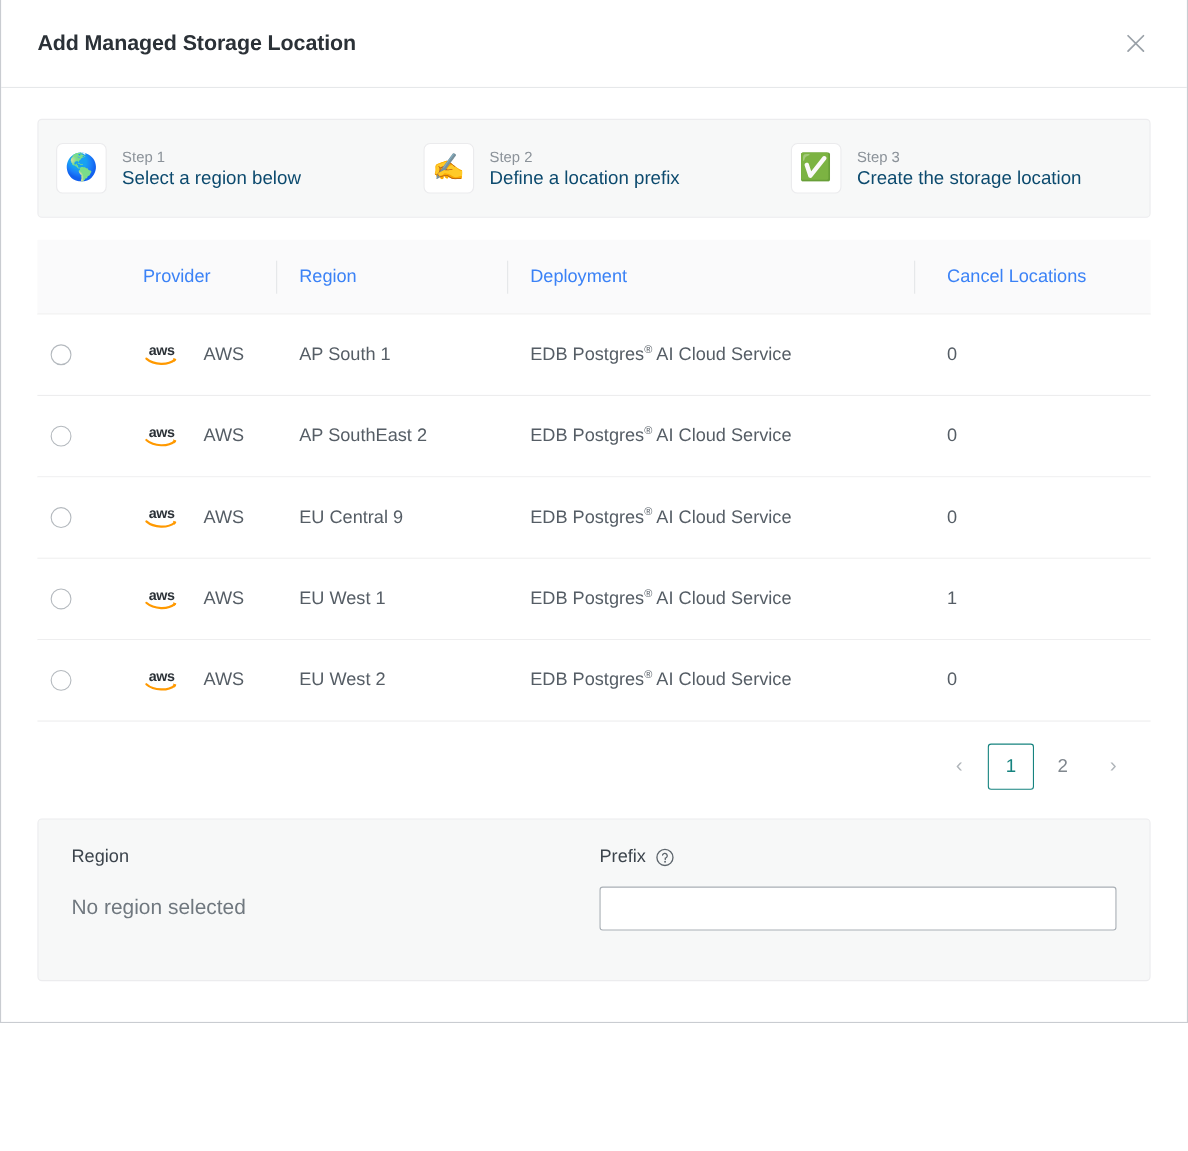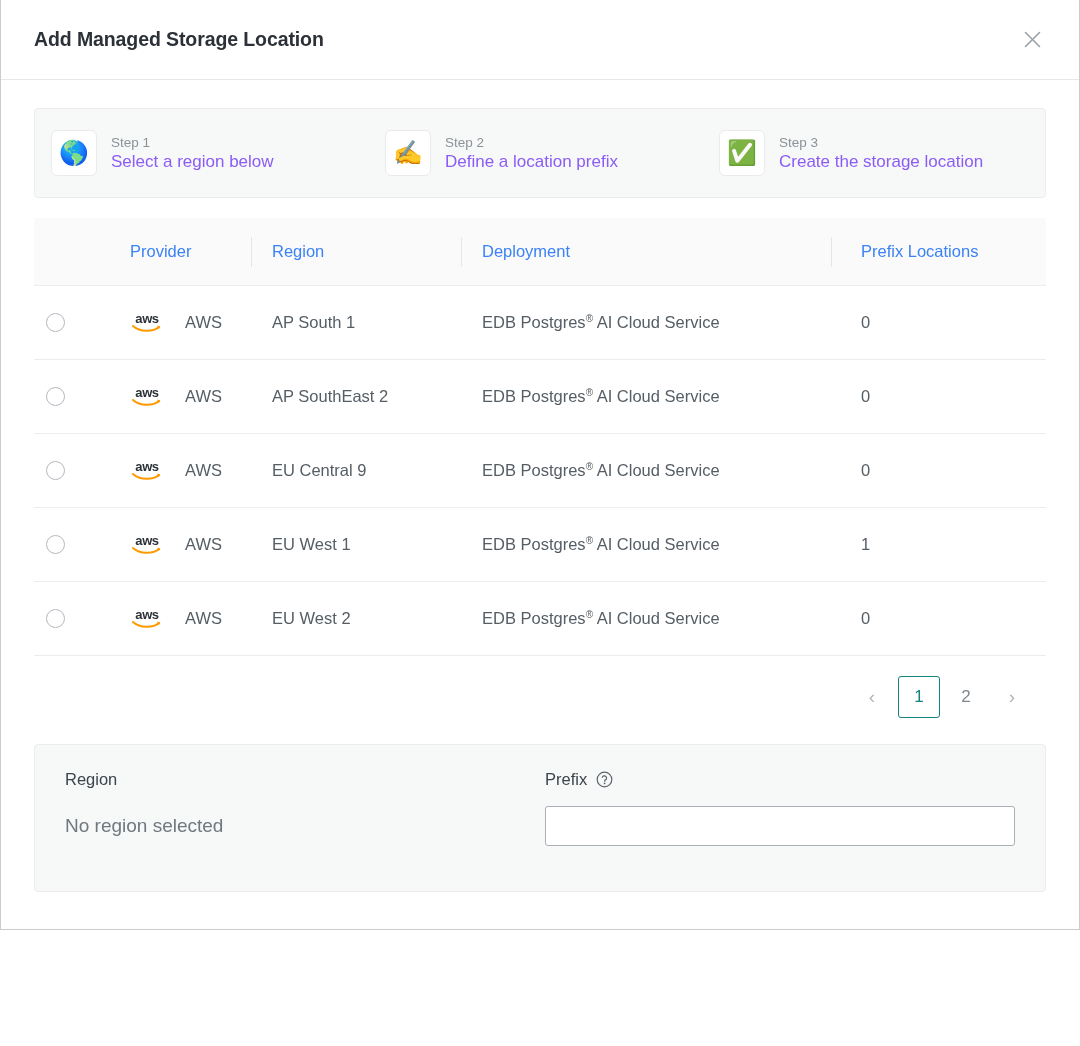--- a/index.html
+++ b/index.html
@@ -93,21 +93,21 @@
     font-size: 24px;
     line-height: 1;
   }
   .step-text { display: flex; flex-direction: column; gap: 2px; }
   .step-num {
     font-size: 13.5px;
     color: #8b9299;
   }
   .step-label {
     font-size: 17px;
-    color: #8b5cf6;
+    color: #0c4a6e;
   }
 
   
   .table {
     margin-top: 20px;
     width: 100%;
   }
   .thead {
     background: #fafafb;
     height: 68px;
@@ -347,21 +347,21 @@
         </div>
       </div>
     </div>
 
     <div class="table">
       <div class="thead">
         <div class="c-radio"></div>
         <div class="c-provider th">Provider</div>
         <div class="c-region th divider-left">Region</div>
         <div class="c-deploy th divider-left">Deployment</div>
-        <div class="c-storage th divider-left">Prefix Locations</div>
+        <div class="c-storage th divider-left">Cancel Locations</div>
       </div>
 
       <div id="table-body">
           <div class="trow">
             <div class="c-radio">
               <div class="radio"></div>
             </div>
             <div class="c-provider">
               <div class="provider-cell">
                 <span class="aws-logo">

